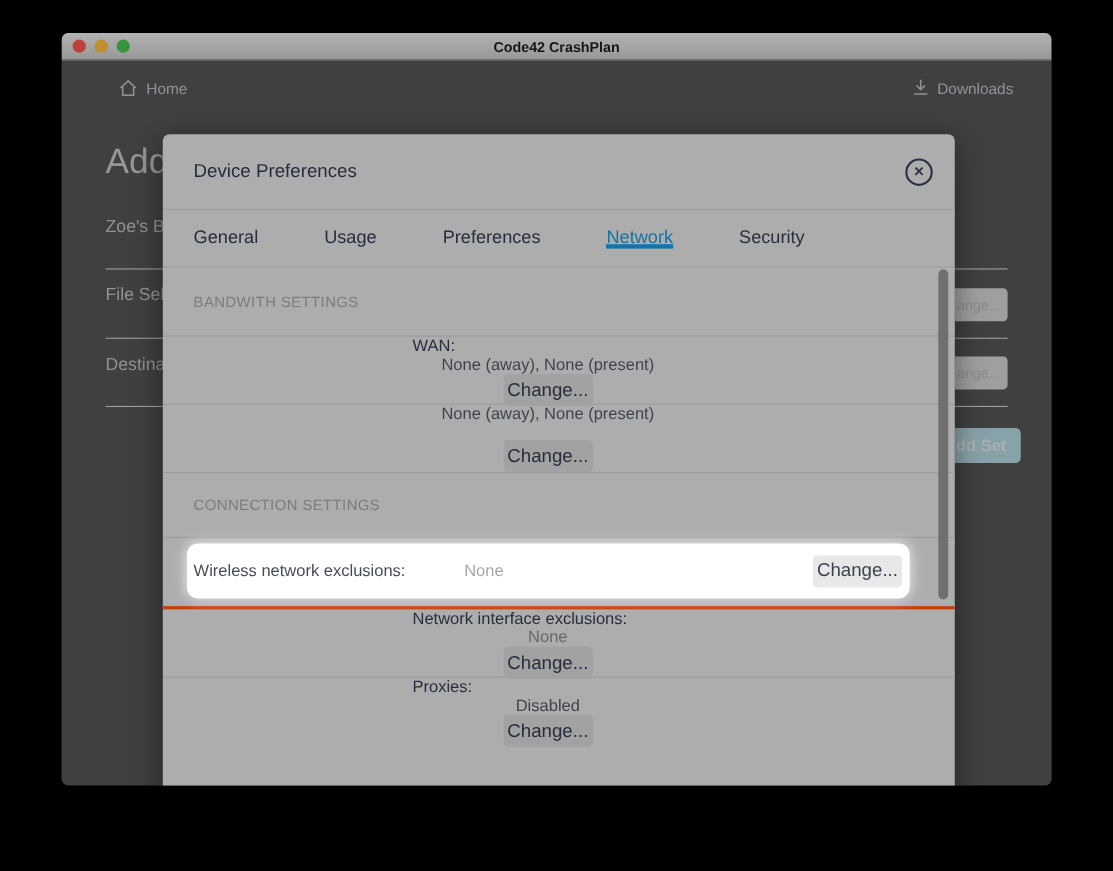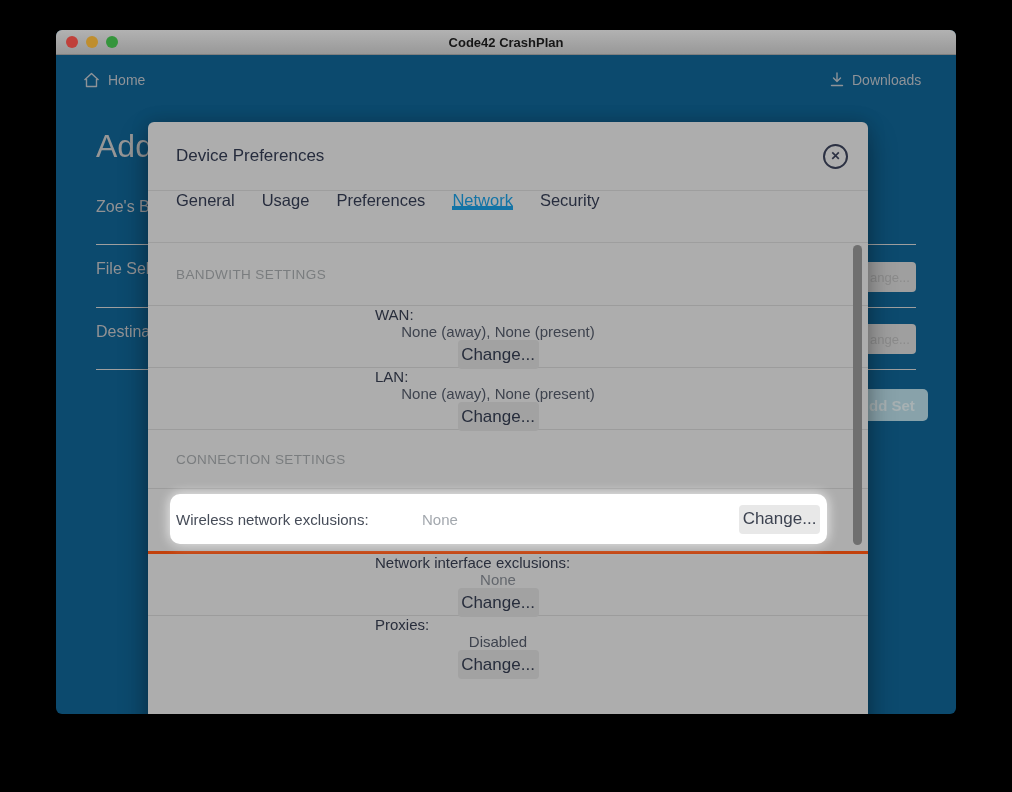--- a/index.html
+++ b/index.html
@@ -2,37 +2,37 @@
 <html><head>
 <meta charset="utf-8">
 <style>
   html,body{margin:0;padding:0;}
   body{
     width:1012px;height:792px;background:#000;position:relative;overflow:hidden;
     font-family:"Liberation Sans", sans-serif;
   }
   .window{
     position:absolute;left:56px;top:30px;width:900px;height:684px;
-    background:#0c4a6e;border-radius:6px;overflow:hidden;
+    background:#404040;border-radius:6px;overflow:hidden;
   }
   
   .titlebar{
     height:24px;background:linear-gradient(#b2b2b2,#989898);
     border-bottom:1px solid #7f7f7f;position:relative;
     display:flex;align-items:center;justify-content:center;
   }
   .traffic{position:absolute;left:10px;top:6px;display:flex;gap:8px;}
   .light{width:12px;height:12px;border-radius:50%;}
   .light.red{background:#c0403a;}
   .light.yellow{background:#bf8e2e;}
   .light.green{background:#35953c;}
   .win-title{font-size:13px;font-weight:700;color:#161616;}
   
   .nav-item{position:absolute;display:flex;align-items:center;gap:8px;color:#8f9398;font-size:14px;}
-  .nav-home{left:27px;top:42px;}
+  .nav-home{left:52px;top:42px;}
   .nav-downloads{left:774px;top:42px;}
   .nav-item svg{display:block;}
   
   .bg-heading{position:absolute;left:40px;top:98px;font-size:32px;color:#969696;text-align:right;}
   .bg-label{position:absolute;left:40px;font-size:16px;color:#929294;white-space:nowrap;}
   .bg-l1{top:168px;} .bg-l2{top:230px;} .bg-l3{top:293px;}
   .bg-line{position:absolute;left:40px;width:820px;height:1px;background:#9f9f9f;}
   .bg-line1{top:214px;} .bg-line2{top:277px;} .bg-line3{top:339px;}
   .bg-btn{
     position:absolute;left:812px;width:48px;height:30px;background:#9f9f9f;
@@ -55,21 +55,21 @@
     height:68px;display:flex;align-items:center;justify-content:space-between;
     padding:0 20px 0 28px;border-bottom:1px solid #9e9e9e;
   }
   .modal-title{font-size:17px;color:#262c3d;}
   .close-btn{
     width:21px;height:21px;border:2px solid #2c3143;border-radius:50%;
     color:#2c3143;display:flex;align-items:center;justify-content:center;
     font-size:12px;font-weight:700;cursor:pointer;flex:0 0 auto;
   }
   .tabs{
-    height:51px;display:flex;align-items:flex-start;padding:0 28px;gap:27px;
+    height:51px;display:flex;align-items:center;padding:0 28px;gap:60px;
     border-bottom:1px solid #9e9e9e;
   }
   .tab{display:flex;align-items:center;font-size:16.5px;color:#272d3e;position:relative;cursor:pointer;}
   .tab.active{color:#1474a6;}
   .tab.active::after{content:"";position:absolute;left:0;right:0;bottom:0;height:4px;background:#1474a6;}
   .modal-body{position:relative;}
   .row-section{
     height:62px;display:flex;align-items:center;padding:0 28px;
     font-size:13.5px;letter-spacing:.4px;color:#7a7d7f;border-bottom:1px solid #9c9c9c;
   }
@@ -161,21 +161,20 @@
 
       <div class="row-section">BANDWITH SETTINGS</div>
 
       <div class="prefrow">
         <span class="plabel">WAN:</span>
         <span class="pvalue">None (away), None (present)</span>
         <button class="chg-btn">Change...</button>
       </div>
 
       <div class="prefrow">
-        <span class="plabel">LAN:</span>
         <span class="pvalue">None (away), None (present)</span>
         <button class="chg-btn">Change...</button>
       </div>
 
       <div class="row-section short">CONNECTION SETTINGS</div>
 
       <div class="row-highlight">
         <div class="spotlight">
           <span class="plabel">Wireless network exclusions:</span>
           <span class="pvalue">None</span>

